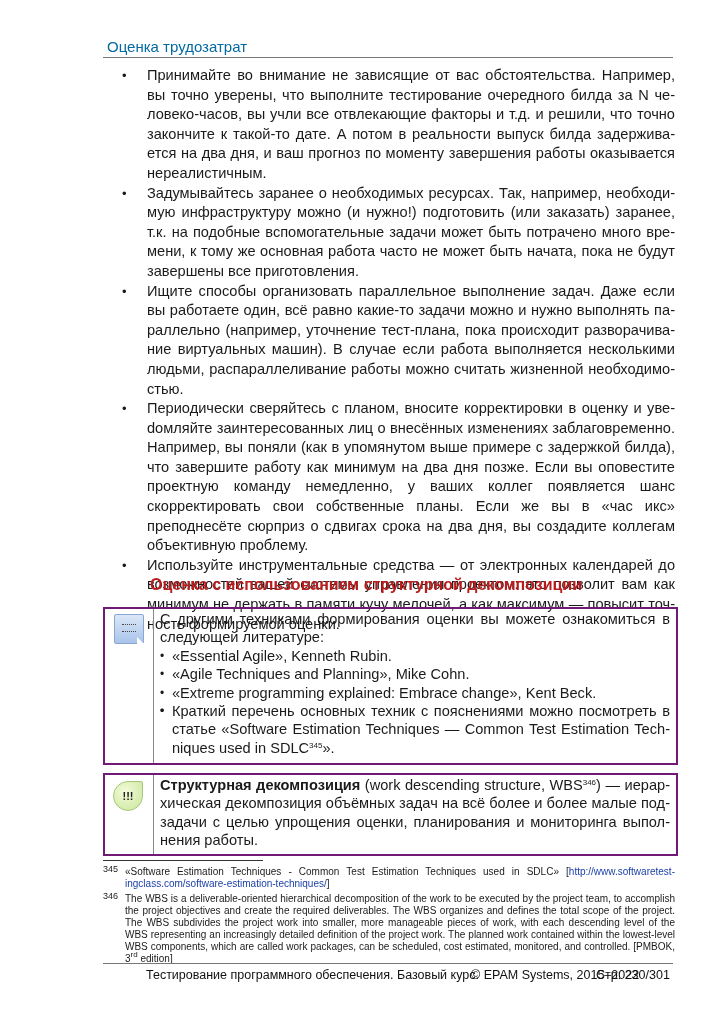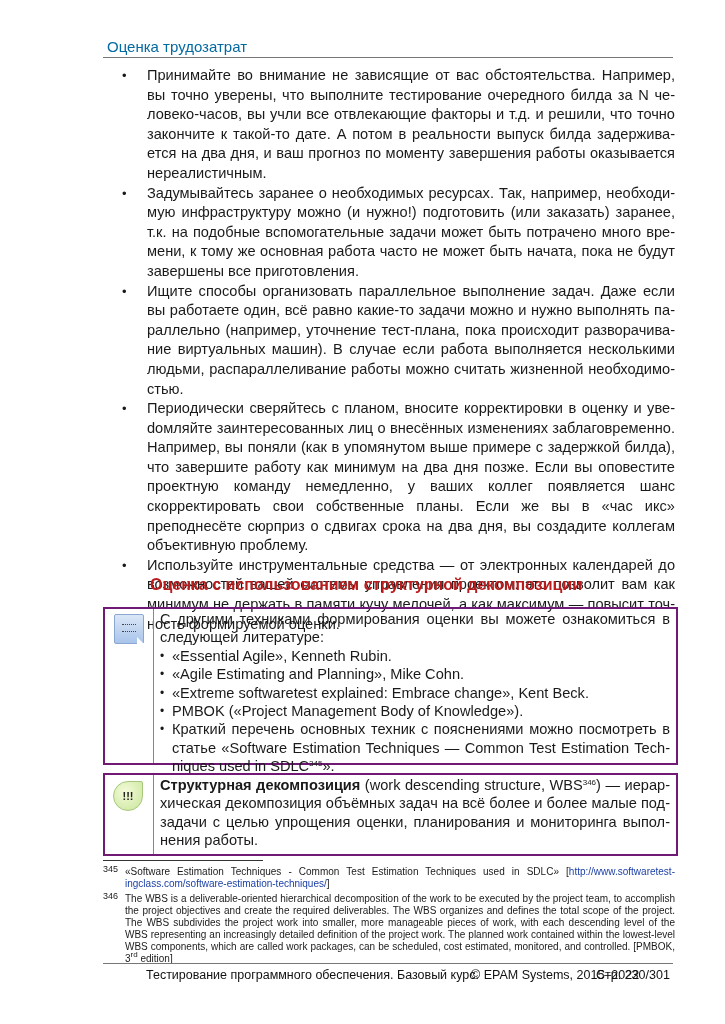--- a/index.html
+++ b/index.html
@@ -73,23 +73,23 @@
     <div class="doc-icon">
       <div class="ln" style="top:9px"></div>
       <div class="ln" style="top:16px"></div>
       <div class="fold"></div>
     </div>
   </div>
   <div class="text-cell">
     <div>С другими техниками формирования оценки вы можете ознакомиться в следующей литературе:</div>
     <ul class="sub-bullets">
       <li><span class="dot">•</span><span>«Essential Agile», Kenneth Rubin.</span></li>
-      <li><span class="dot">•</span><span>«Agile Estimating and Planning», Mike Cohn.</span></li>
-      <li><span class="dot">•</span><span>«Extreme softwaretest explained: Embrace change», Kent Beck.</span></li>
-      <li><span class="dot">•</span><span>PMBOK («Project Management Body of Knowledge»).</span></li>
+      <li><span class="dot">•</span><span>«Agile Techniques and Planning», Mike Cohn.</span></li>
+      <li><span class="dot">•</span><span>«Extreme programming explained: Embrace change», Kent Beck.</span></li>
+      <li><span class="dot">•</span></li>
       <li><span class="dot">•</span><span>Краткий перечень основных техник с пояснениями можно посмотреть в статье «Software Estimation Techniques — Common Test Estimation Tech­niques used in SDLC</span><sup>345</sup><span>».</span></li>
     </ul>
   </div>
 </div>
 
 <div class="note note2">
   <div class="icon-cell">
     <div class="warn-icon">!!!</div>
   </div>
   <div class="text-cell">

